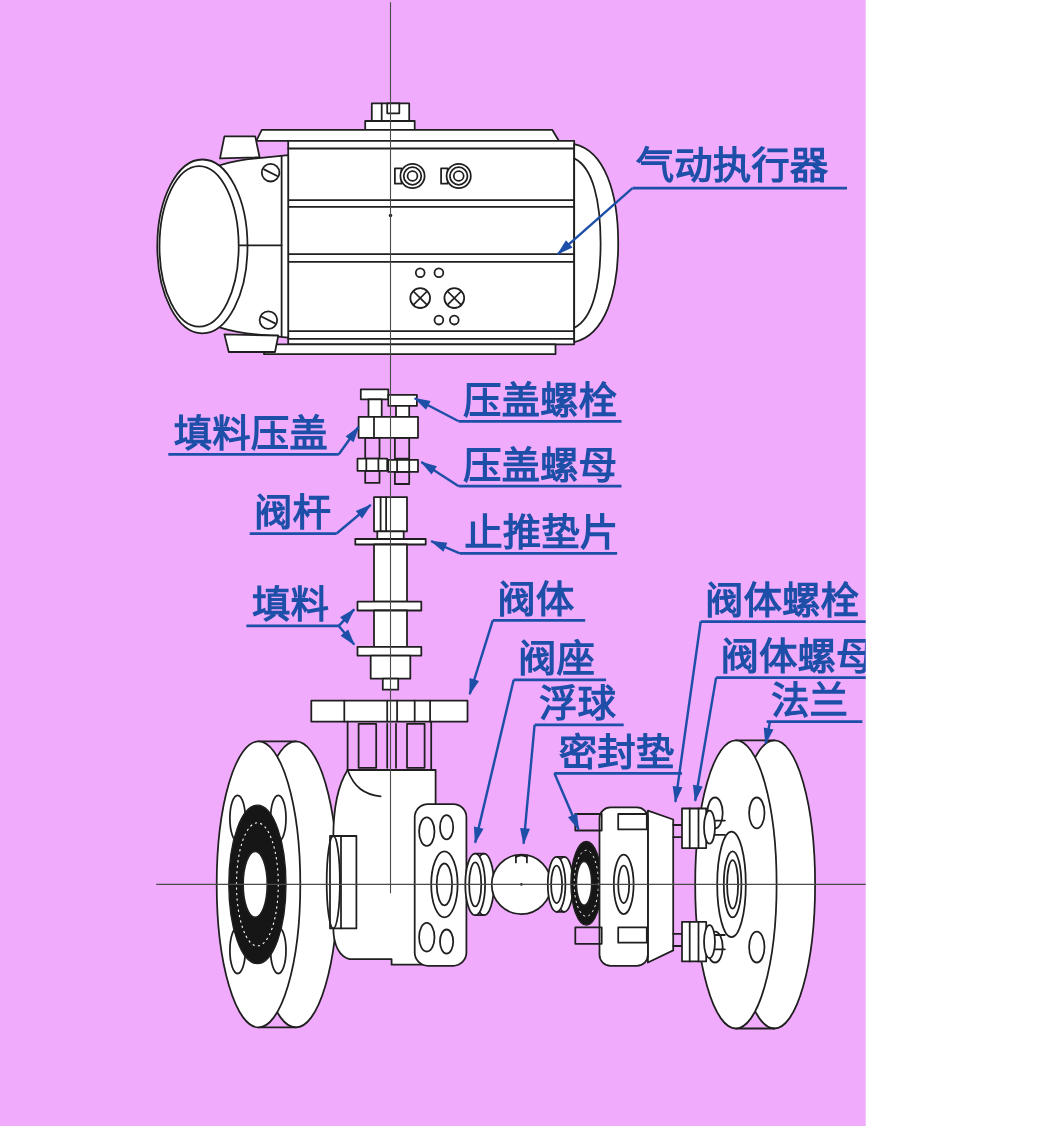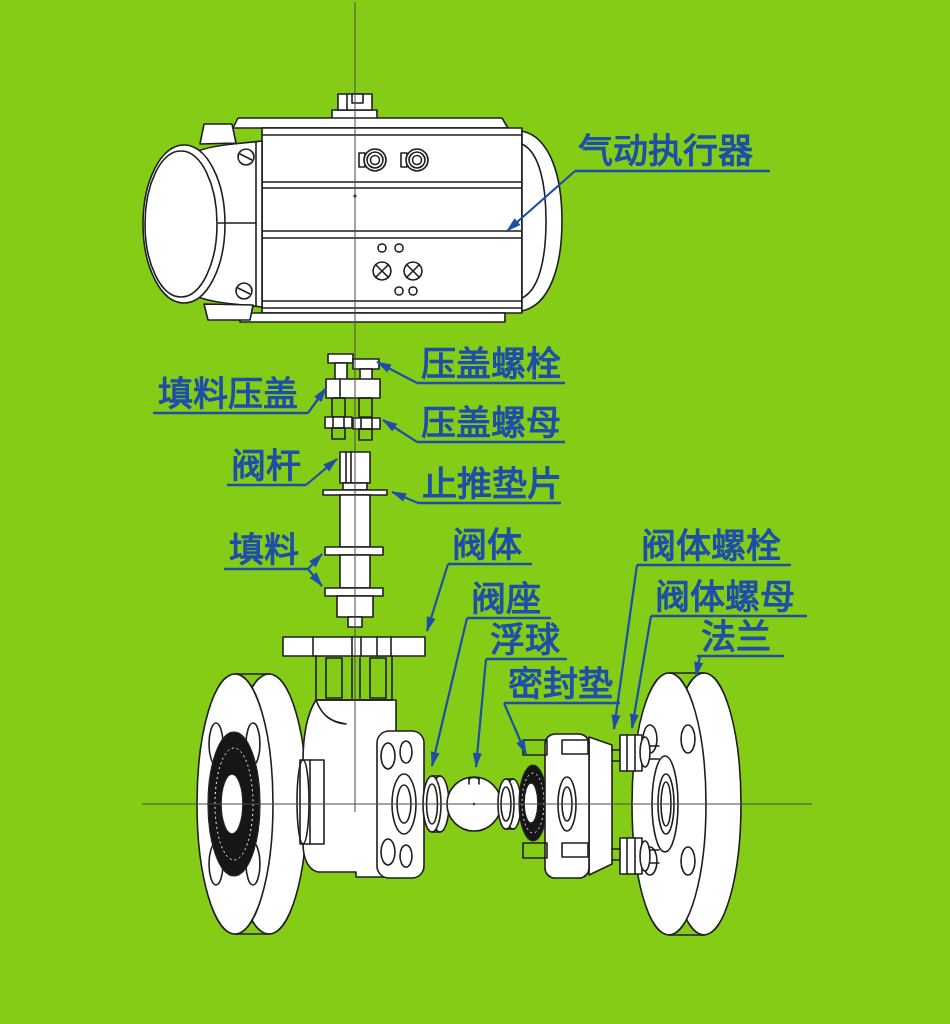--- a/index.html
+++ b/index.html
@@ -1,17 +1,17 @@
 <!DOCTYPE html>
 <html lang="zh-CN" style="--label: #1d4fa8; --line: #1f1f1f;"><head>
 <meta charset="utf-8">
 <style>
   :root{ --label:#1d4fa8; --line:#1f1f1f; }
   html,body{margin:0;padding:0;background:#ffffff;}
-  .page{position:relative;width:950px;height:1024px;background:#84cc16;overflow:hidden;
+  .page{position:relative;width:787px;height:1024px;background:#f0abfc;overflow:hidden;
         font-family:"Liberation Sans",sans-serif;}
   svg{display:block;}
   .d  {stroke:var(--line);fill:none;stroke-width:1.6;stroke-linejoin:round;stroke-linecap:round;}
   .dw {stroke:var(--line);fill:#ffffff;stroke-width:1.6;stroke-linejoin:round;}
   .dk {stroke:var(--line);fill:#161616;stroke-width:1.2;}
   .cl {stroke:#4a4a4a;stroke-width:1;fill:none;}
   .lbl{fill:var(--label);font-family:"Liberation Sans",sans-serif;font-size:35px;font-weight:600;}
   .ldr{stroke:var(--label);stroke-width:2.2;fill:none;}
   .ul {stroke:var(--label);stroke-width:2.5;fill:none;}
   .wht{stroke:#ffffff;fill:none;}

